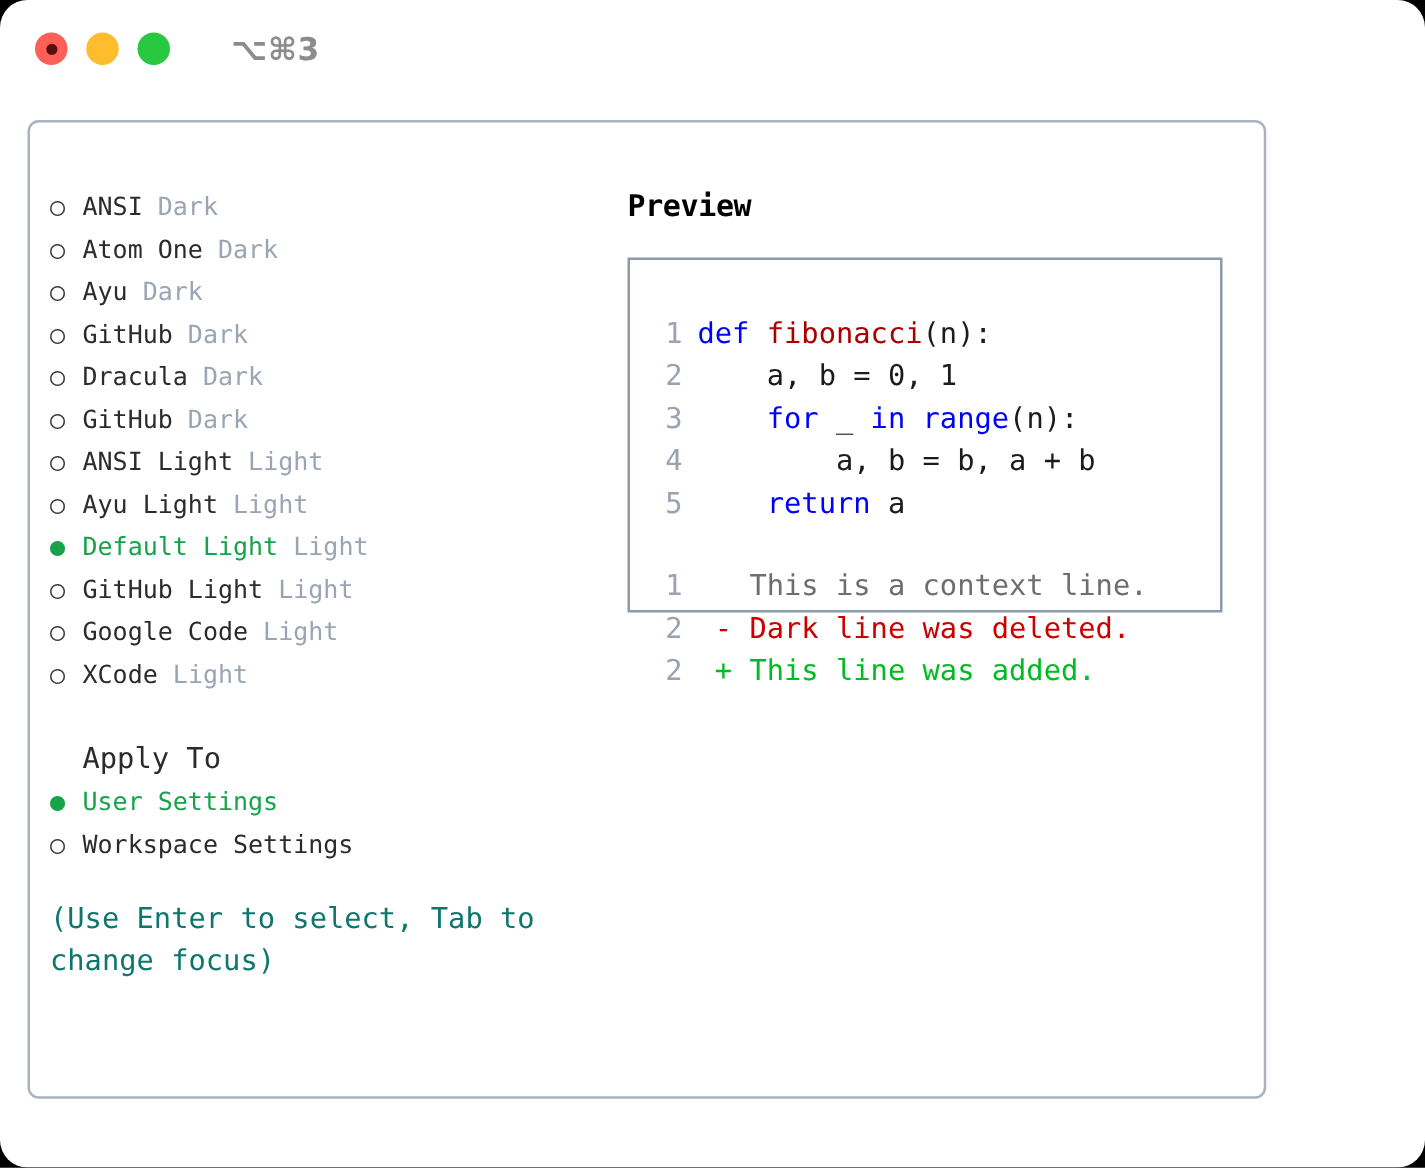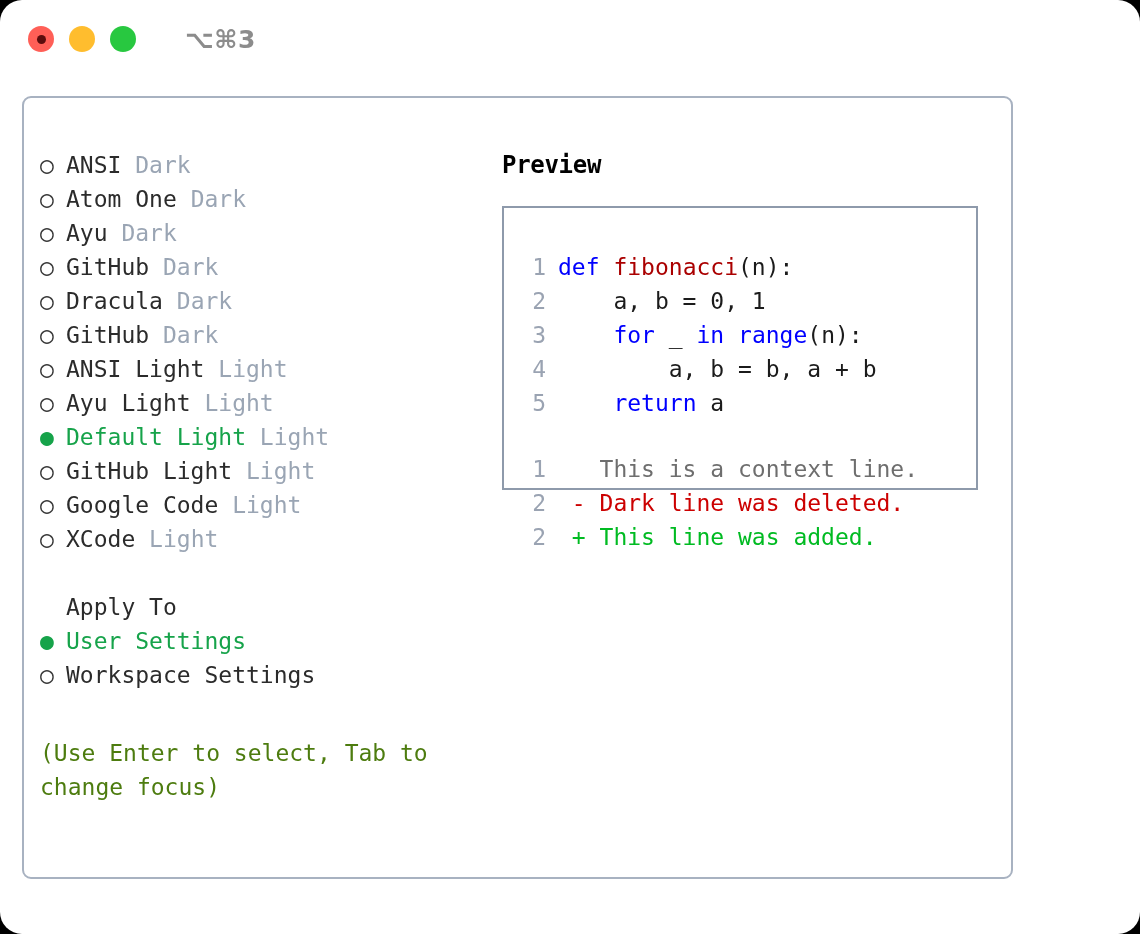--- a/index.html
+++ b/index.html
@@ -71,21 +71,21 @@
   
   #left-col {
     position: absolute;
     left: 16px;
     top: 50px;
     width: 430px;
   }
   .row {
     height: 34px;
     line-height: 34px;
-    font-size: 23px;
+    font-size: 20px;
     white-space: pre;
     color: #2b2b2b;
   }
   .marker {
     display: inline-block;
     width: 26px;
     color: #3a3a3a;
   }
   .row.header {
     font-weight: bold;
@@ -98,24 +98,24 @@
   .spacer-row { height: 34px; }
   .section-title {
     height: 34px;
     line-height: 34px;
     font-size: 23px;
     color: #2b2b2b;
     padding-left: 26px;
     white-space: pre;
   }
   #hint {
-    margin-top: 44px;
+    margin-top: 26px;
     font-size: 23px;
     line-height: 34px;
-    color: #4d7c0f;
+    color: #0f766e;
     width: 400px;
     white-space: pre-wrap;
   }
 
   
   #right-col {
     position: absolute;
     left: 478px;
     top: 50px;
     width: 500px;

